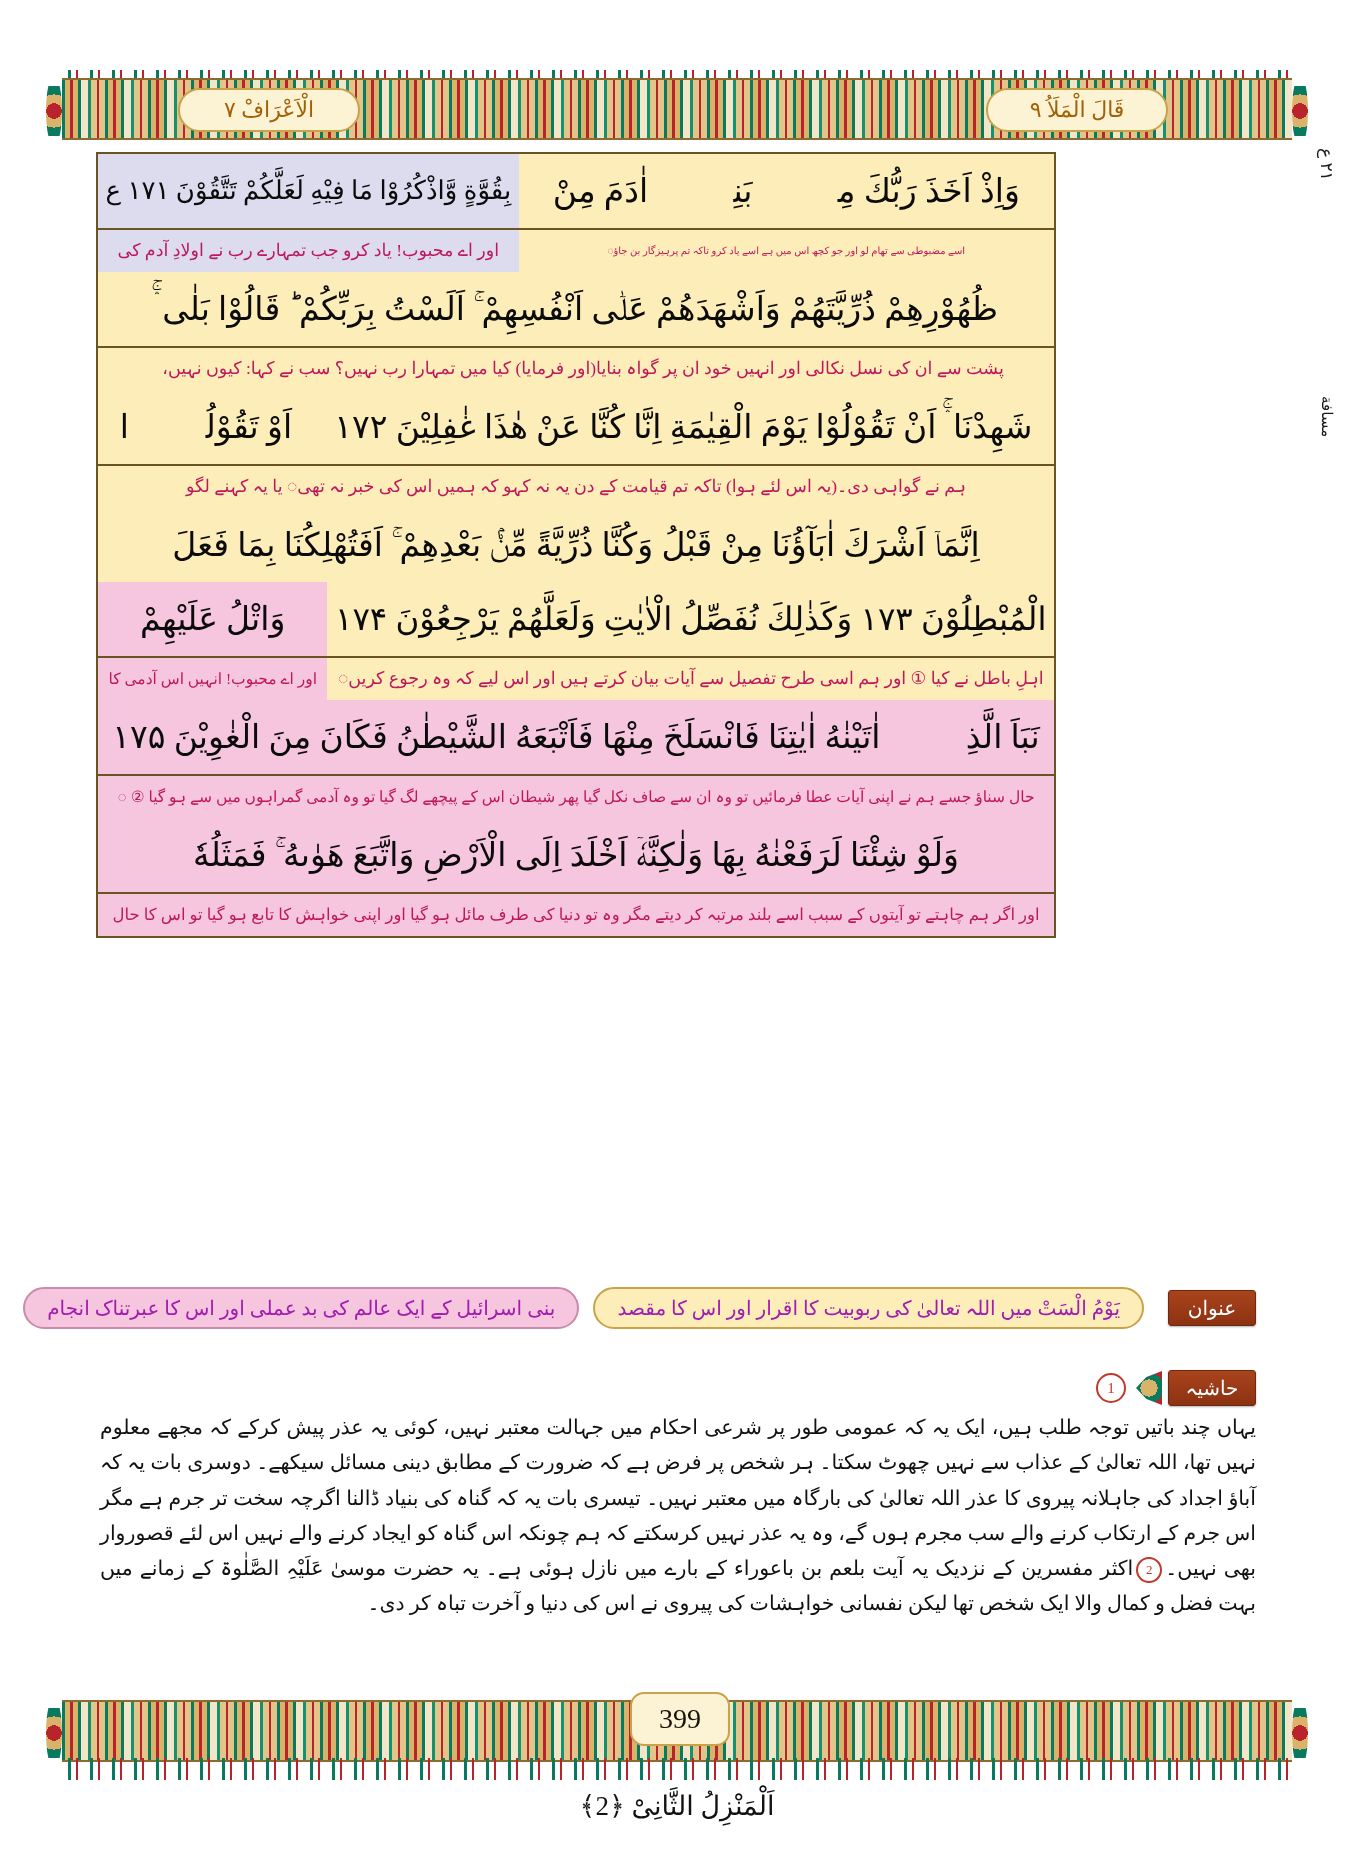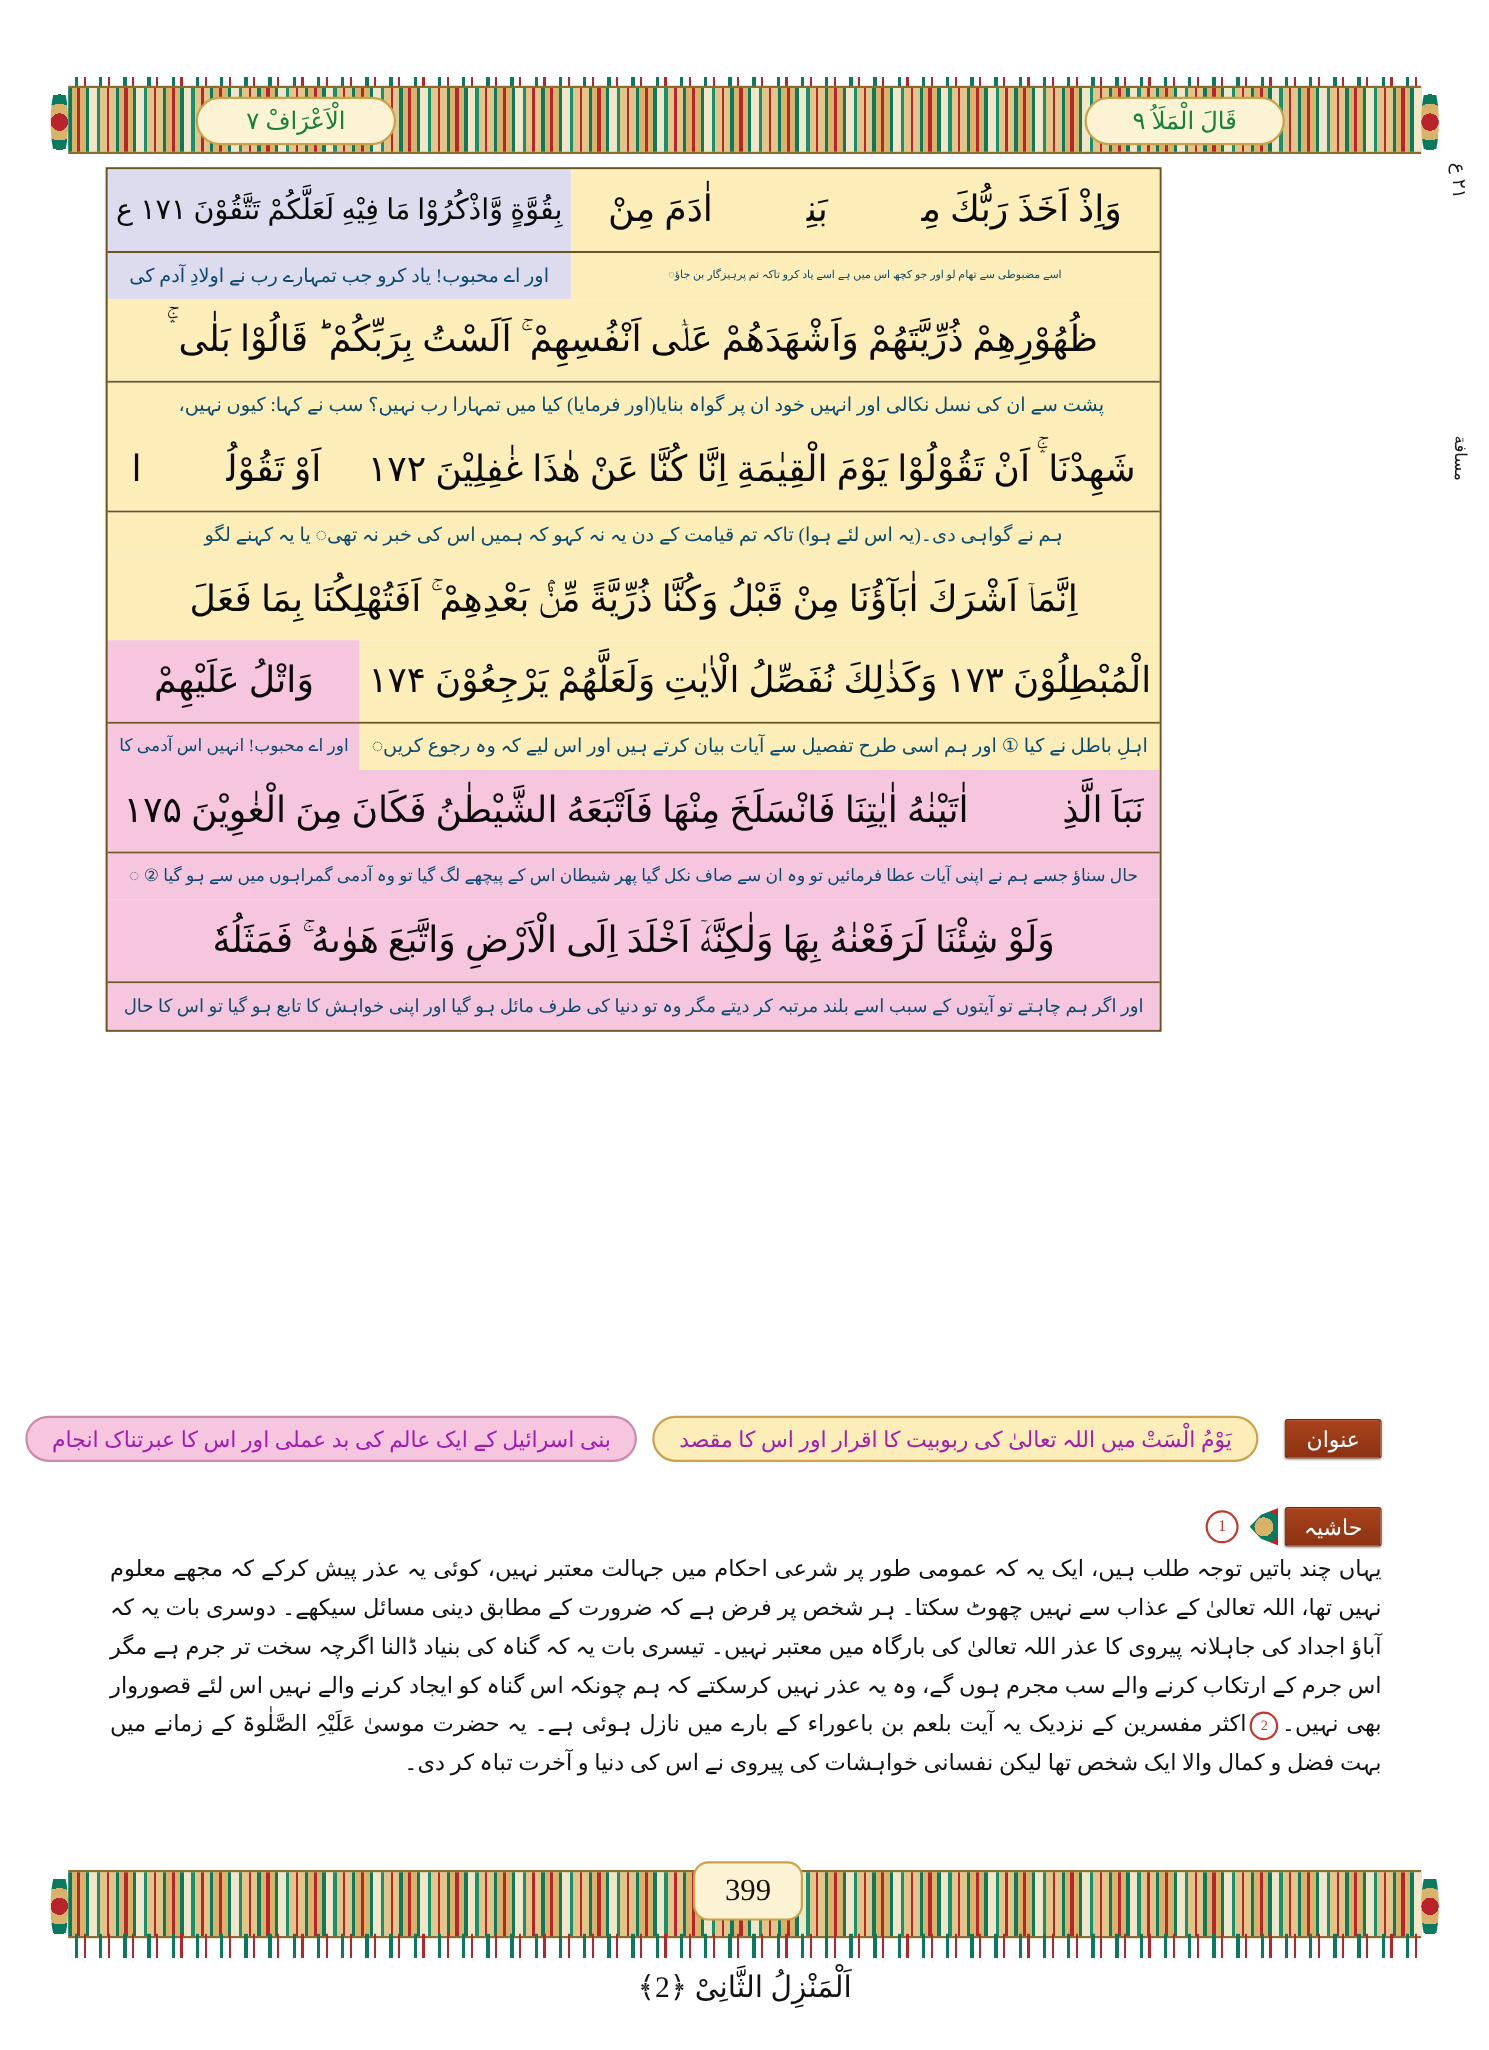--- a/index.html
+++ b/index.html
@@ -44,21 +44,21 @@
       transparent 0 6px,#0a7a5f 6px 9px,transparent 9px 14px,#b9232c 14px 16px,transparent 16px 22px);
   }
   .scallop-top{top:70px;}
   .scallop-bot2{top:1758px;}
 
   
   .plate{
     position:absolute;top:88px;height:44px;
     background:#fcf3d4;border:2px solid #c9a24a;border-radius:22px/22px;
     display:flex;align-items:center;justify-content:center;
-    font-family:"Liberation Serif",serif;font-size:22px;color:#15803d;
+    font-family:"Liberation Serif",serif;font-size:22px;color:#a16207;
     direction:rtl;white-space:nowrap;padding:0 16px;box-sizing:border-box;
   }
   .plate-left{left:178px;width:182px;}
   .plate-right{left:986px;width:182px;}
 
   .page-num-plate{
     position:absolute;top:1692px;left:630px;width:96px;height:50px;
     background:#fcf3d4;border:2px solid #c9a24a;border-radius:14px;
     display:flex;align-items:center;justify-content:center;
     font-family:"Liberation Serif",serif;font-size:28px;color:#1a1208;
@@ -82,21 +82,21 @@
   .vrow:last-child{border-bottom:none;}
   .seg{
     display:flex;align-items:center;justify-content:center;
     font-family:"Liberation Serif",serif;
     direction:rtl;white-space:nowrap;overflow:hidden;
     font-size:31px;line-height:1.0;color:#0b0b0b;
     padding:10px 6px;box-sizing:border-box;
   }
   .ar{height:74px;font-size:33px;letter-spacing:-0.5px;}
   .ur{
-    height:42px;font-size:17.5px;color:#0c4a6e;
+    height:42px;font-size:17.5px;color:#be185d;
     justify-content:center;padding:4px 10px;
   }
   .bg-cream{background:#fcedb9;}
   .bg-lav{background:#dcdcee;}
   .bg-pink{background:#f5c6de;}
 
   .row-wrap{display:flex;flex-direction:column;}
 
   
   .margin-note{

